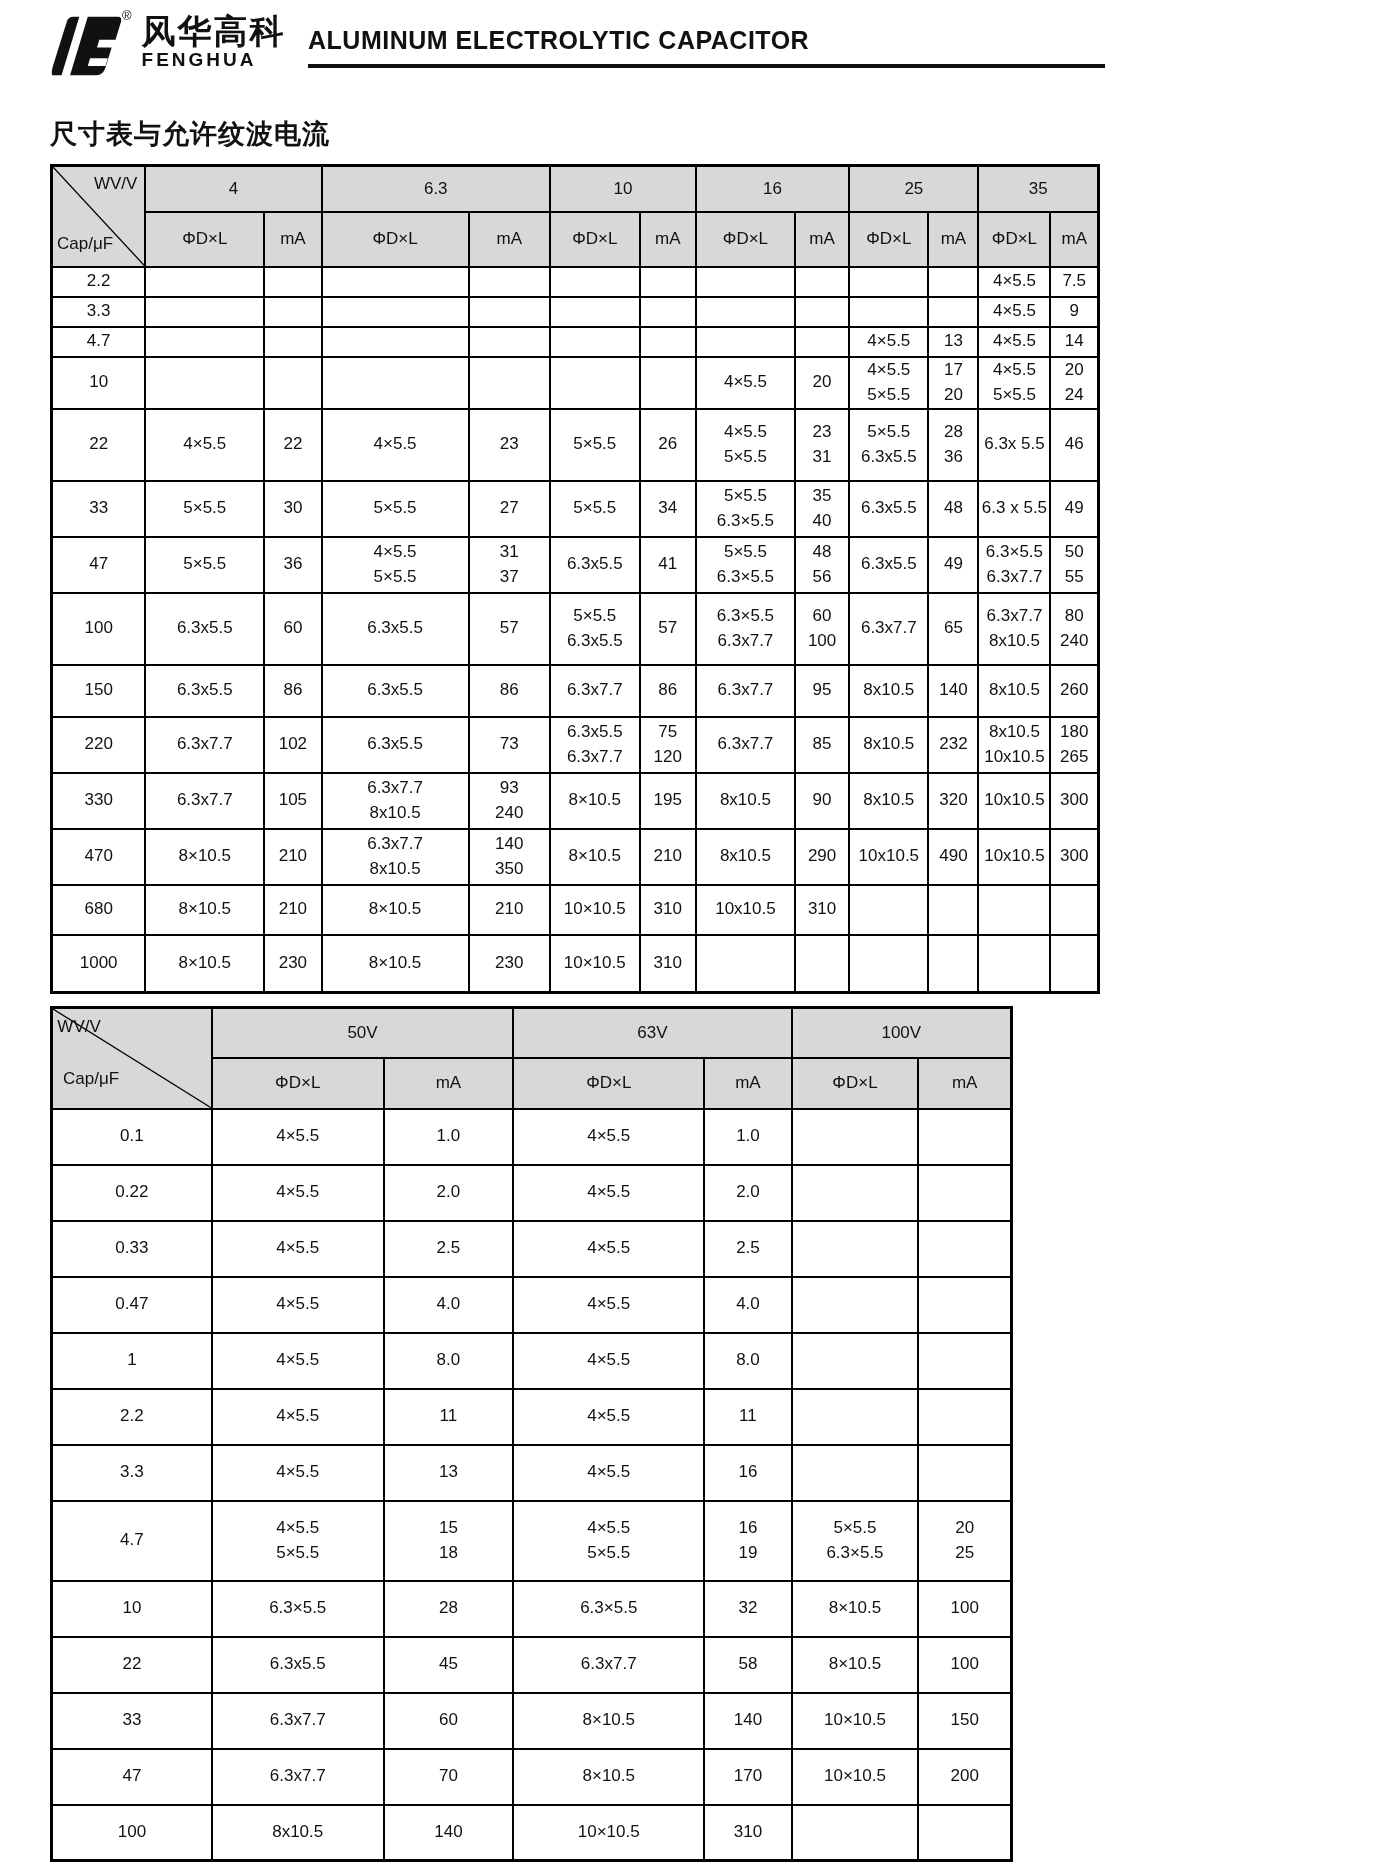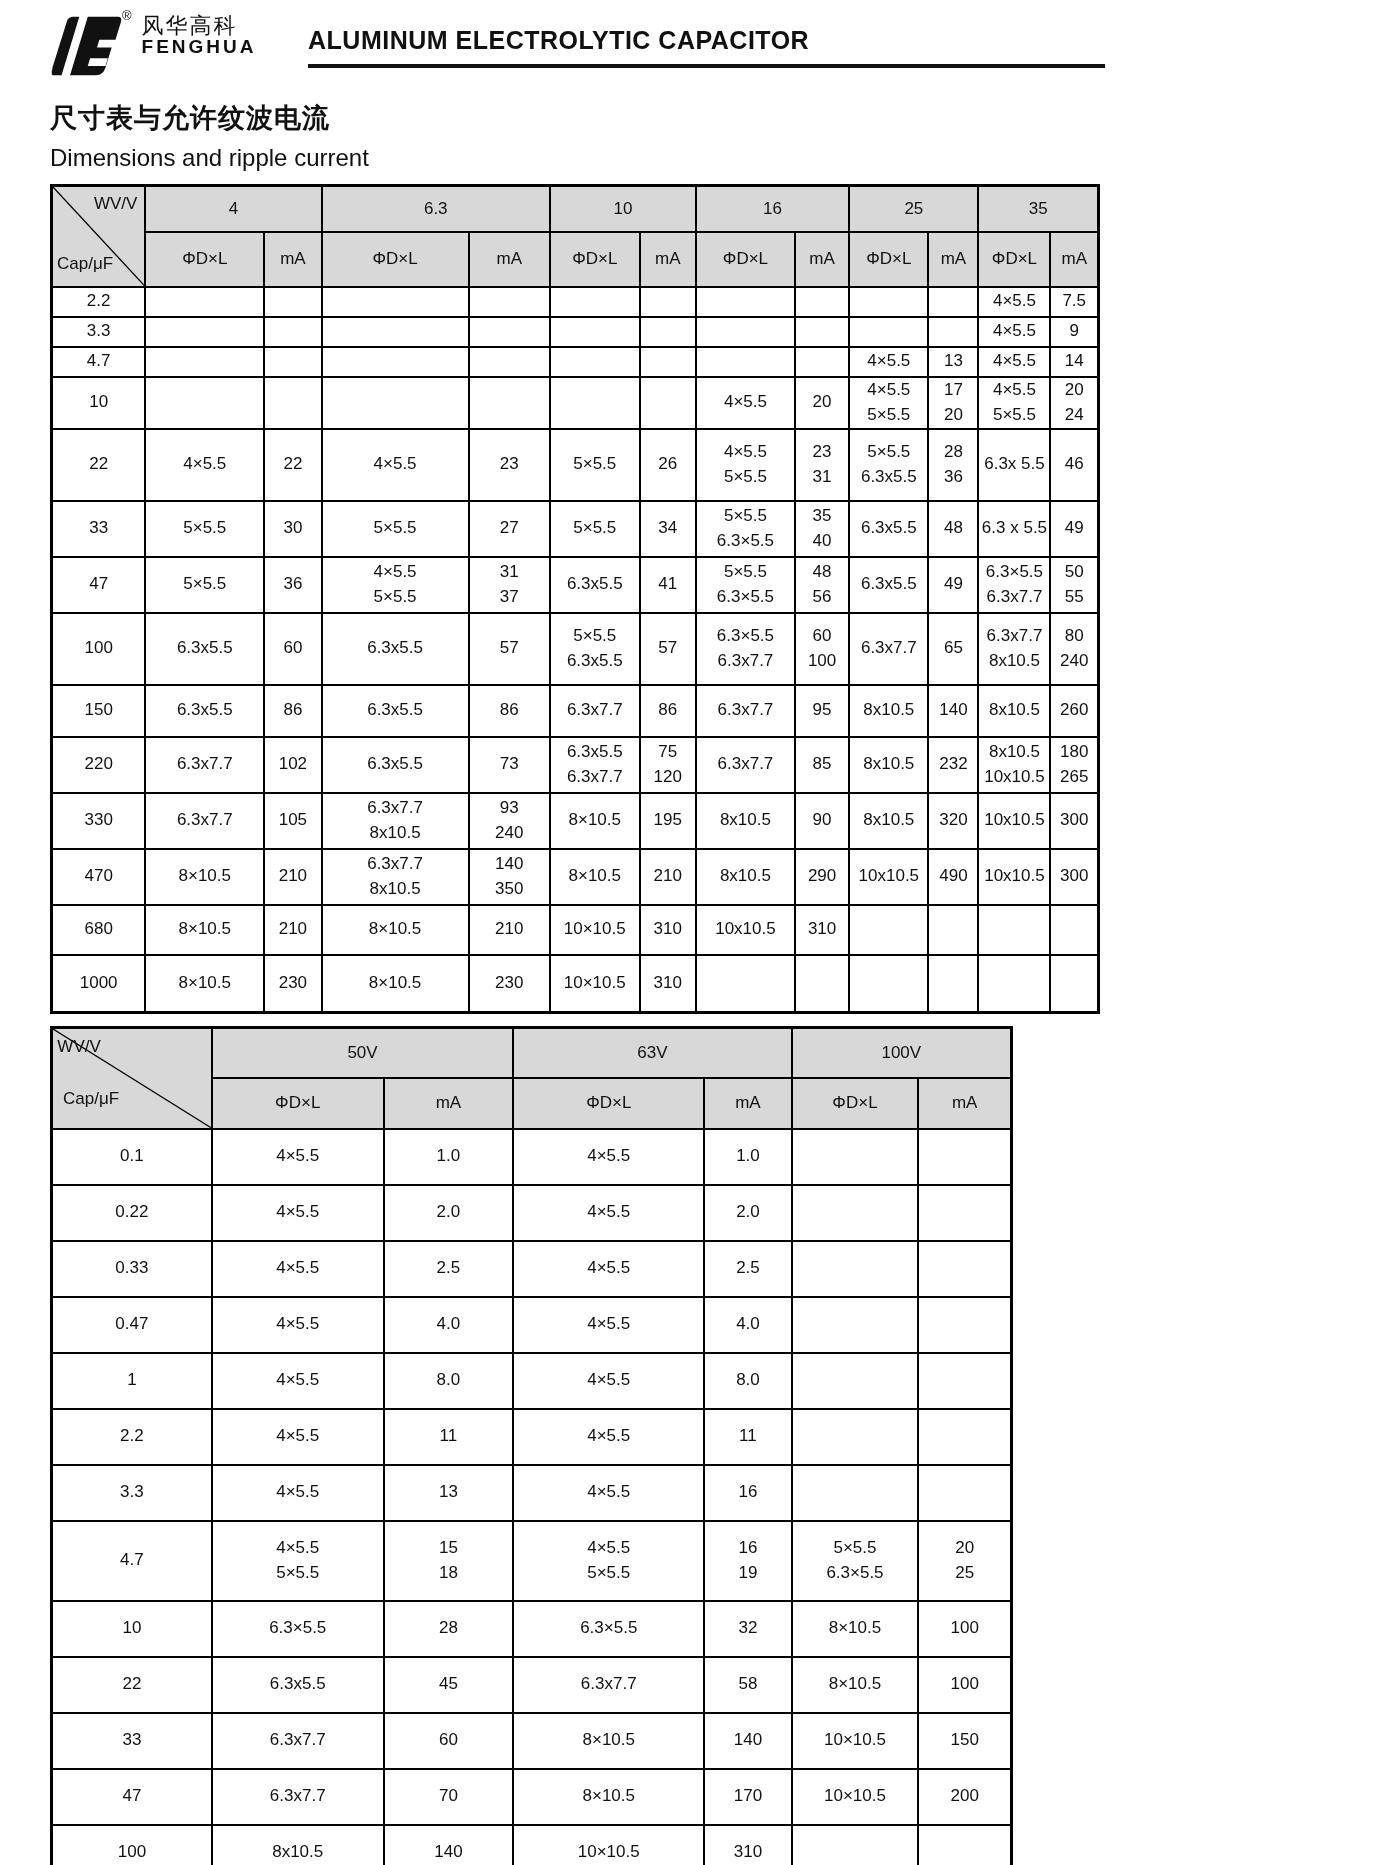--- a/index.html
+++ b/index.html
@@ -12,28 +12,28 @@
   }
   .page { width: 1381px; height: 1865px; overflow: hidden; }
   .content { margin-left: 50px; width: 1055px; }
 
   
   .hdr { display: flex; align-items: flex-start; padding-top: 8px; height: 92px; }
   .logo { display: flex; align-items: flex-start; width: 258px; flex: 0 0 auto; position: relative; }
   .mark { width: 74px; height: 72px; margin-top: 2px; }
   .reg { font-size: 13px; position: relative; top: 0px; left: -2px; }
   .brand { margin-left: 8px; margin-top: 6px; line-height: 1.05; }
-  .brand .cn { font-size: 22px; font-weight: 400; letter-spacing: 2px; }
+  .brand .cn { font-size: 34px; font-weight: 700; letter-spacing: 2px; }
   .brand .en { font-size: 19px; font-weight: 700; letter-spacing: 3px; }
   .titlebox { flex: 1 1 auto; padding-top: 18px; }
   .titlebox h1 { font-size: 25px; font-weight: 700; letter-spacing: 0.5px; }
   .rule { height: 4px; background: #111; margin-top: 9px; }
 
   
-  .sec { margin-top: 8px; }
+  .sec { margin-top: 24px; }
   .sec h2 { font-size: 27px; font-weight: 600; letter-spacing: 1px; }
   .sec h3 { font-size: 24px; font-weight: 400; margin-top: 8px; }
 
   
   table.t { border-collapse: collapse; table-layout: fixed; margin-top: 12px; }
   table.t th, table.t td {
     border: 2px solid #000;
     text-align: center; vertical-align: middle;
     font-size: 17px; line-height: 1.45;
     white-space: pre-line;
@@ -91,21 +91,20 @@
         </div>
       </div>
       <div class="titlebox">
         <h1>ALUMINUM ELECTROLYTIC CAPACITOR</h1>
         <div class="rule"></div>
       </div>
     </header>
 
     <div class="sec">
       <h2>尺寸表与允许纹波电流</h2>
-      <h3>Dimensions and ripple current</h3>
     </div>
 
     <table class="t t1">
       <colgroup>
         <col style="width:9.0%">
           <col style="width:11.4%">
           <col style="width:5.5%">
         <col style="width:14.1%">
           <col style="width:7.8%">
           <col style="width:8.6%">

